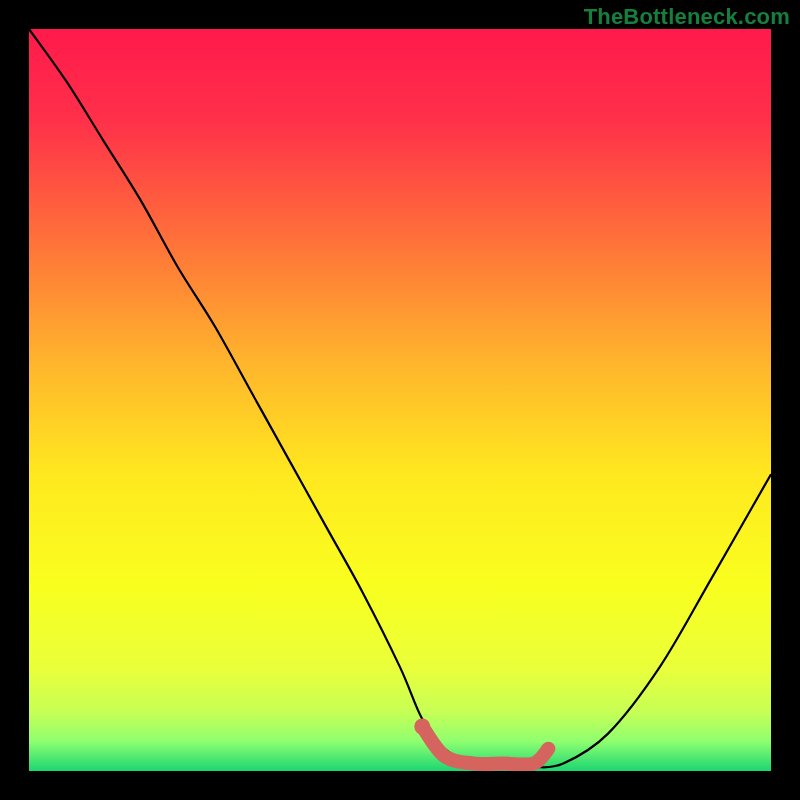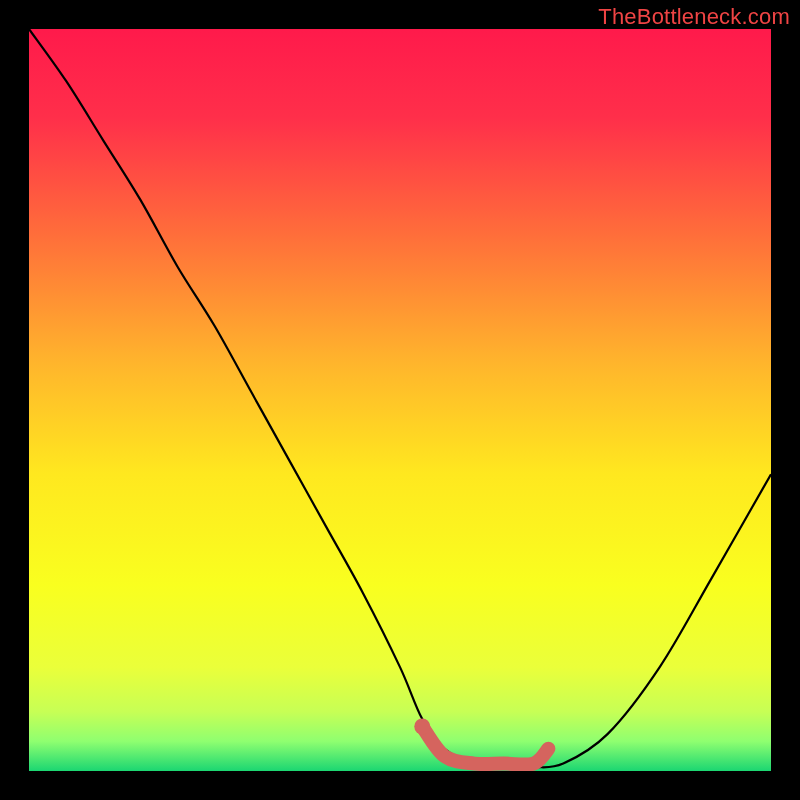--- a/index.html
+++ b/index.html
@@ -8,23 +8,23 @@
     height: 800px;
     background: #000;
     position: relative;
     overflow: hidden;
     font-family: Arial, sans-serif;
   }
   .watermark {
     position: absolute;
     top: 4px;
     right: 10px;
-    color: #ef4444;
+    color: #15803d;
     font-size: 22px;
-    font-weight: 400;
+    font-weight: 700;
     z-index: 10;
     letter-spacing: 0.2px;
   }
   .plot-area {
     position: absolute;
     left: 29px;
     top: 29px;
     width: 742px;
     height: 742px;
     overflow: hidden;

